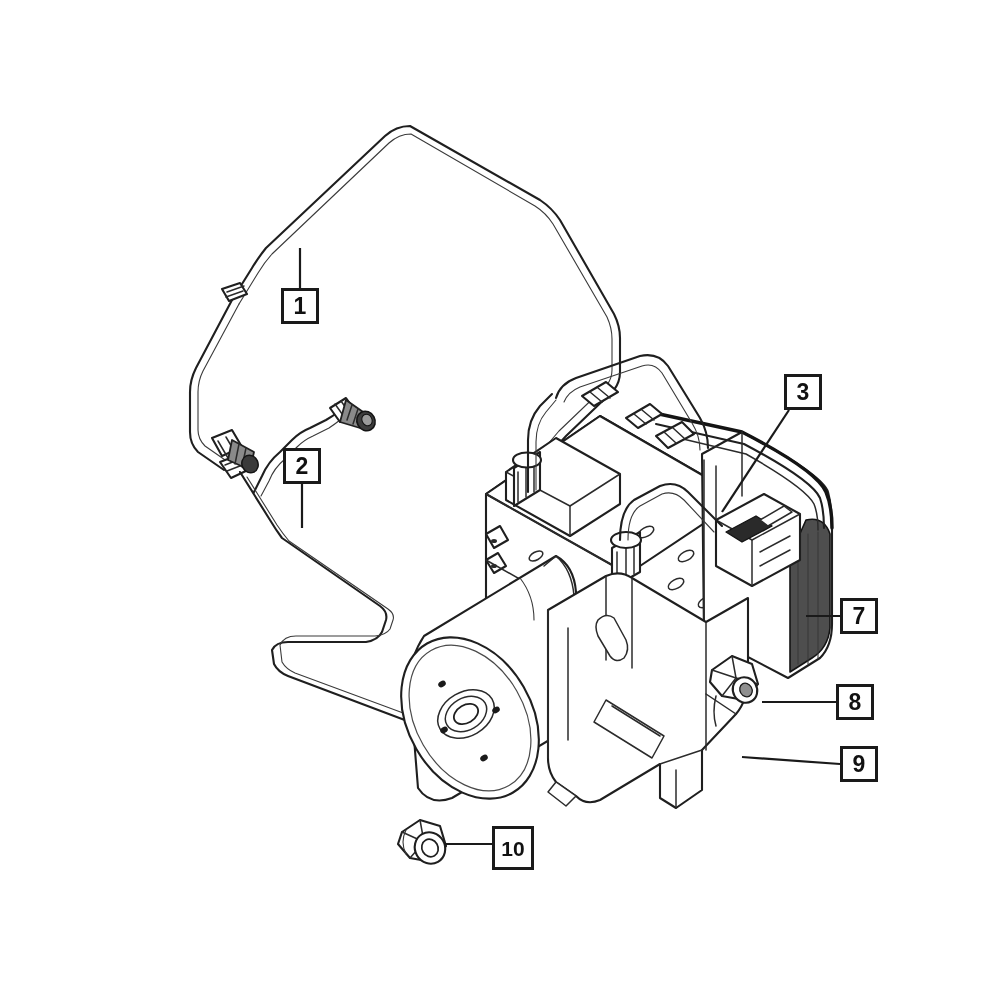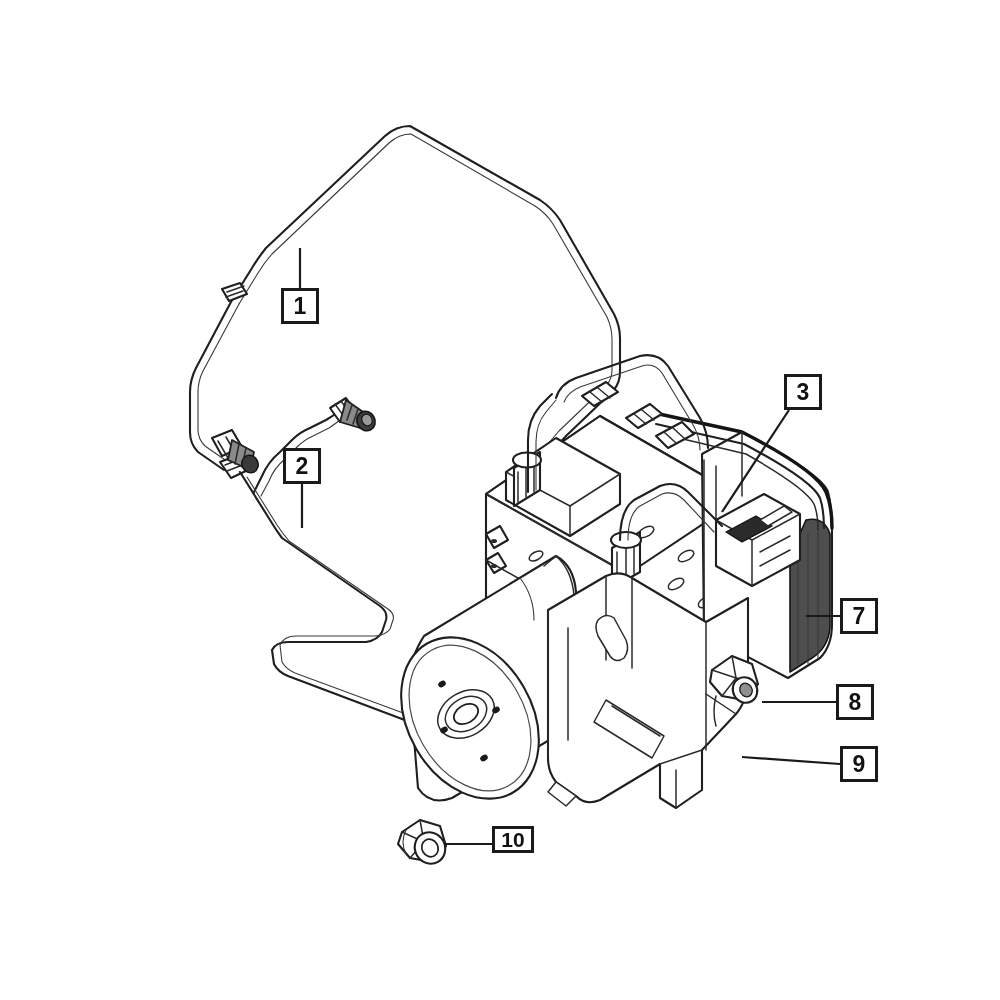--- a/index.html
+++ b/index.html
@@ -443,16 +443,16 @@
       </g>
   </svg>
 
   <div id="callout-layer">
       <div class="callout-box one-digit" style="left: 281px; top: 288px; width: 38px; height: 36px; border-color: rgb(26, 26, 26); background: rgb(255, 255, 255);">1</div>
       <div class="callout-box one-digit" style="left: 283px; top: 448px; width: 38px; height: 36px; border-color: rgb(26, 26, 26); background: rgb(255, 255, 255);">2</div>
       <div class="callout-box one-digit" style="left: 784px; top: 374px; width: 38px; height: 36px; border-color: rgb(26, 26, 26); background: rgb(255, 255, 255);">3</div>
       <div class="callout-box one-digit" style="left: 840px; top: 598px; width: 38px; height: 36px; border-color: rgb(26, 26, 26); background: rgb(255, 255, 255);">7</div>
       <div class="callout-box one-digit" style="left: 836px; top: 684px; width: 38px; height: 36px; border-color: rgb(26, 26, 26); background: rgb(255, 255, 255);">8</div>
       <div class="callout-box one-digit" style="left: 840px; top: 746px; width: 38px; height: 36px; border-color: rgb(26, 26, 26); background: rgb(255, 255, 255);">9</div>
-      <div class="callout-box two-digit" style="left: 492px; top: 826px; width: 42px; height: 27px; border-color: rgb(26, 26, 26); background: rgb(255, 255, 255);">10</div>
+      <div class="callout-box two-digit" style="left: 492px; top: 826px; width: 42px; height: 44px; border-color: rgb(26, 26, 26); background: rgb(255, 255, 255);">10</div>
     </div>
 
 </div>
 
 </body></html>

